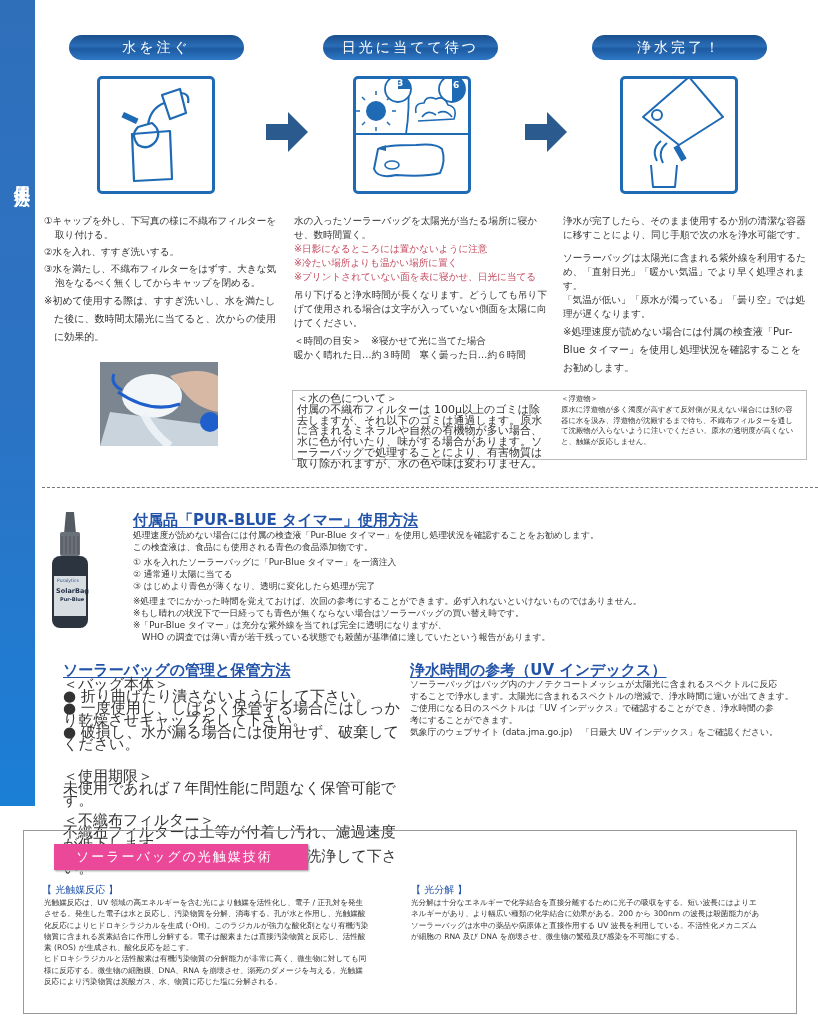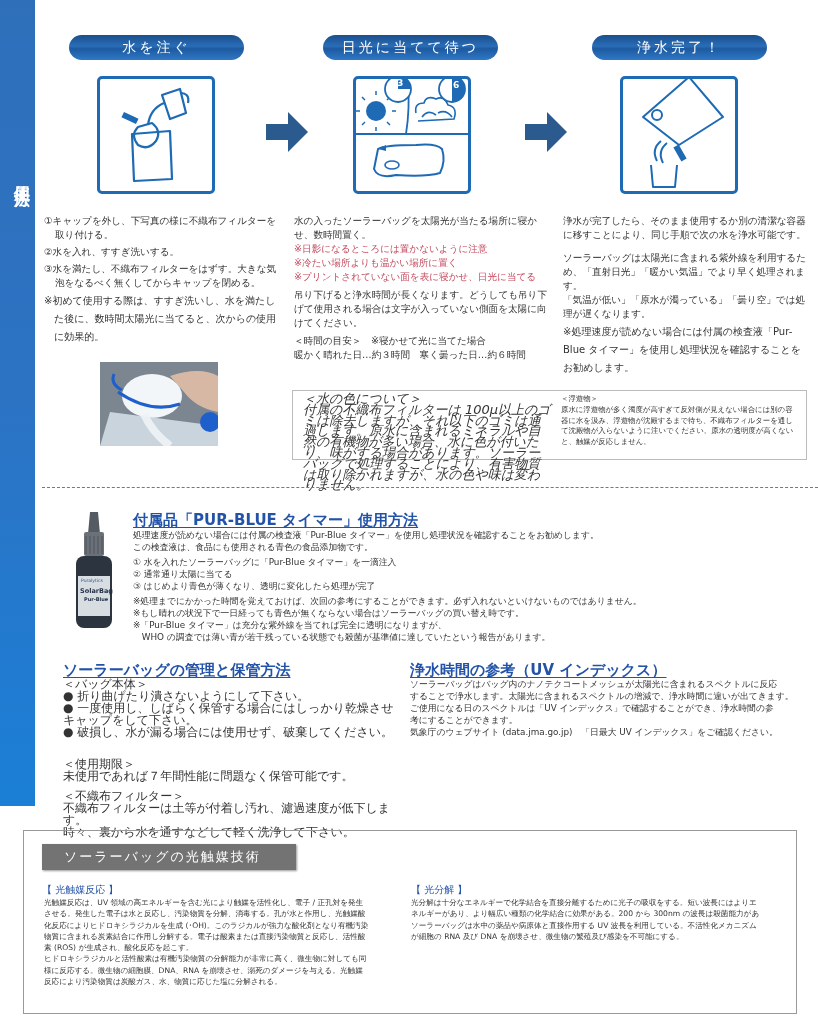--- a/index.html
+++ b/index.html
@@ -10,21 +10,21 @@
   .pill{height:25px;border-radius:13px;background:linear-gradient(180deg,#1a4f8c 0%,#2a6db8 45%,#1d5aa0 55%,#2f78c6 100%);color:#fff;font-size:14px;text-align:center;line-height:25px;letter-spacing:3px;}
   .illus{width:118px;height:118px;border:3px solid #1e6ab4;border-radius:5px;box-sizing:border-box;background:#fff;}
   .arrow{width:42px;height:40px;}
   .txt{font-size:9.6px;line-height:14px;color:#333;}
   .txt p{margin:0;}
   .red{color:#c44a5e;}
   .small{font-size:10px;line-height:18px;color:#333;}
   .box{border:1px solid #bbb;box-sizing:border-box;}
   .dashed{left:42px;top:487px;width:776px;border-top:1.5px dashed #777;}
   .section-h{font-size:15px;font-weight:bold;color:#2253a8;text-decoration:underline;text-underline-offset:2px;}
-  .gray-banner{background:#737373;color:#fff;font-size:13px;letter-spacing:2px;height:26px;line-height:26px;padding-left:22px;box-shadow:1px 1px 2px #999;}
+  .gray-banner{background:#ec4899;color:#fff;font-size:13px;letter-spacing:2px;height:26px;line-height:26px;padding-left:22px;box-shadow:1px 1px 2px #999;margin-left:12px;}
   .blue-h{font-size:10px;font-weight:normal;color:#2253a8;}
   .photo{background:linear-gradient(135deg,#8a9098 0%,#c8d0d8 40%,#eef2f5 55%,#b6bec6 100%);}
   .bottle{background:#fff;}
 </style>
 </head>
 <body>
 
 <div class="abs sidebar"></div>
 <div class="abs sidebar-title">使用方法</div>
 
@@ -133,33 +133,33 @@
 </div>
 
 <div class="abs txt" style="left:563px;top:214px;width:246px;">
   <p style="margin-bottom:9px;">浄水が完了したら、そのまま使用するか別の清潔な容器に移すことにより、同じ手順で次の水を浄水可能です。</p>
   <p>ソーラーバッグは太陽光に含まれる紫外線を利用するため、「直射日光」「暖かい気温」でより早く処理されます。</p>
   <p style="margin-bottom:2px;">「気温が低い」「原水が濁っている」「曇り空」では処理が遅くなります。</p>
   <p class="small">※処理速度が読めない場合には付属の検査液「Pur-Blue タイマー」を使用し処理状況を確認することをお勧めします。</p>
 </div>
 
 <div class="abs box" style="left:292px;top:390px;width:515px;height:70px;">
-  <div class="abs small" style="left:10px;top:3px;width:250px;font-size:13px;line-height:10.8px;font-style:italic;">
+  <div class="abs small" style="left:4px;top:3px;width:250px;font-size:11px;line-height:10.8px;">
     <div>＜水の色について＞</div>
     <div>付属の不織布フィルターは 100μ以上のゴミは除去しますが、それ以下のゴミは通過します。原水に含まれるミネラルや自然の有機物が多い場合、水に色が付いたり、味がする場合があります。ソーラーバッグで処理することにより、有害物質は取り除かれますが、水の色や味は変わりません。</div>
   </div>
   <div class="abs small" style="left:268px;top:3px;width:238px;font-size:7.4px;line-height:10.8px;">
     <div>＜浮遊物＞</div>
     <div>原水に浮遊物が多く濁度が高すぎて反対側が見えない場合には別の容器に水を汲み、浮遊物が沈殿するまで待ち、不織布フィルターを通して沈殿物が入らないように注いでください。原水の透明度が高くないと、触媒が反応しません。</div>
   </div>
 </div>
 
 <div class="abs dashed"></div>
 
-<div class="abs bottle" style="left:72px;top:512px;width:44px;height:118px;">
+<div class="abs bottle" style="left:48px;top:512px;width:44px;height:118px;">
   <svg width="44" height="118" viewBox="0 0 44 118">
     <path d="M18 0 L26 0 L28 22 L16 22 Z" fill="#555b63"></path>
     <rect x="12" y="20" width="20" height="24" rx="2" fill="#6b7178"></rect>
     <g stroke="#4a4f55" stroke-width="0.8">
         <line x1="14" y1="24" x2="14" y2="42"></line>
         <line x1="18" y1="24" x2="18" y2="42"></line>
         <line x1="22" y1="24" x2="22" y2="42"></line>
         <line x1="26" y1="24" x2="26" y2="42"></line>
         <line x1="30" y1="24" x2="30" y2="42"></line>
       </g>
@@ -178,21 +178,21 @@
   <p>① 水を入れたソーラーバッグに「Pur-Blue タイマー」を一滴注入</p>
   <p>② 通常通り太陽に当てる</p>
   <p style="margin-bottom:3px;">③ はじめより青色が薄くなり、透明に変化したら処理が完了</p>
   <p>※処理までにかかった時間を覚えておけば、次回の参考にすることができます。必ず入れないといけないものではありません。</p>
   <p>※もし晴れの状況下で一日経っても青色が無くならない場合はソーラーバッグの買い替え時です。</p>
   <p>※「Pur-Blue タイマー」は充分な紫外線を当てれば完全に透明になりますが、</p>
   <p>　WHO の調査では薄い青が若干残っている状態でも殺菌が基準値に達していたという報告があります。</p>
 </div>
 
 <div class="abs section-h" style="left:63px;top:661px;">ソーラーバッグの管理と保管方法</div>
-<div class="abs txt" style="left:63px;top:678px;width:340px;font-size:12px;line-height:12px;">
+<div class="abs txt" style="left:63px;top:678px;width:340px;font-size:15px;line-height:12px;">
   <p>＜バッグ本体＞</p>
   <p>● 折り曲げたり潰さないようにして下さい。</p>
   <p>● 一度使用し、しばらく保管する場合にはしっかり乾燥させキャップをして下さい。</p>
   <p style="margin-bottom:20px;">● 破損し、水が漏る場合には使用せず、破棄してください。</p>
   <p>＜使用期限＞</p>
   <p style="margin-bottom:8px;">未使用であれば７年間性能に問題なく保管可能です。</p>
   <p>＜不織布フィルター＞</p>
   <p>不織布フィルターは土等が付着し汚れ、濾過速度が低下します。</p>
   <p>時々、裏から水を通すなどして軽く洗浄して下さい。</p>
 </div>

